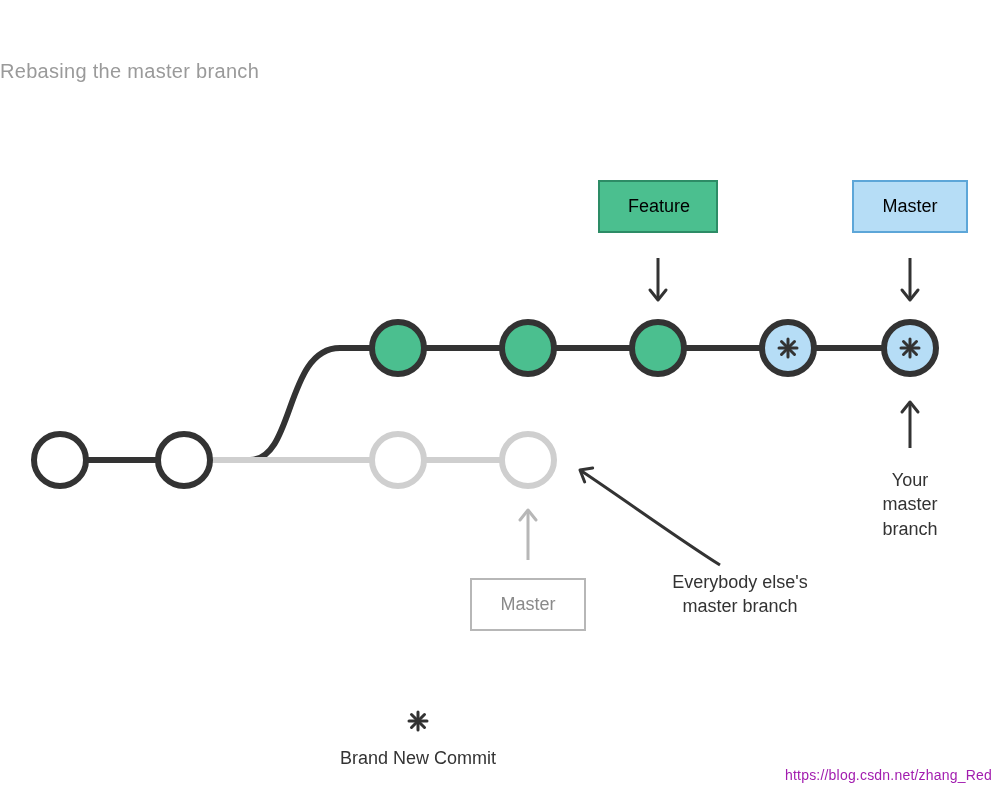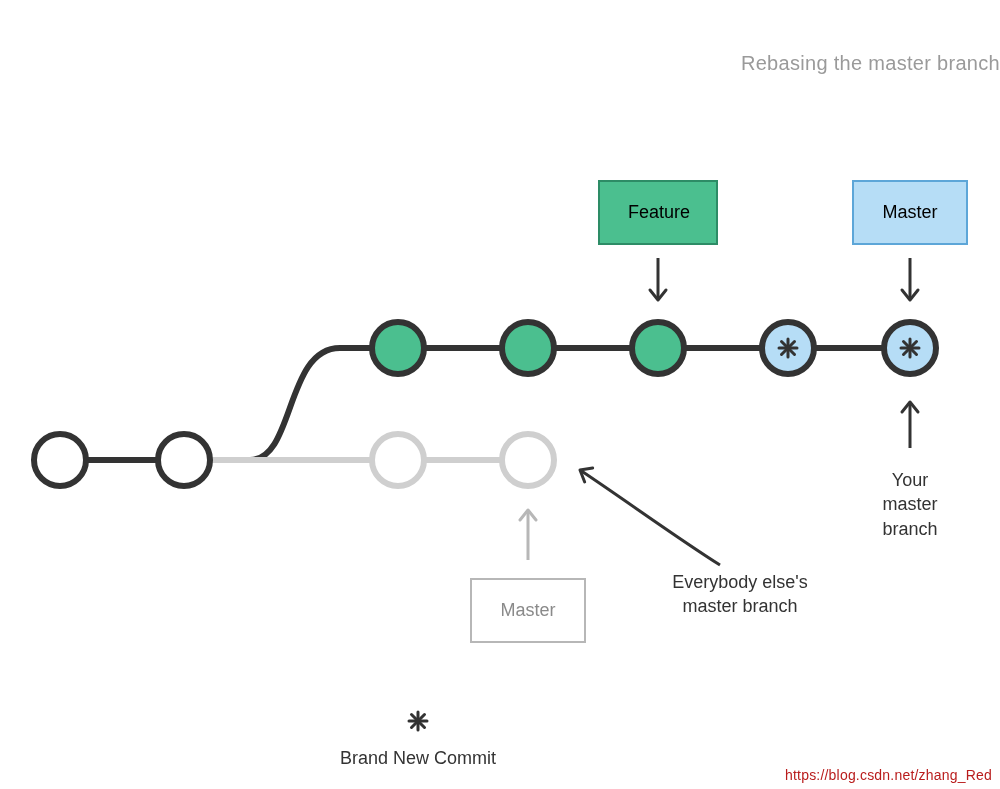--- a/index.html
+++ b/index.html
@@ -11,32 +11,32 @@
     font-family: -apple-system, "Helvetica Neue", Arial, sans-serif;
     color: #333;
   }
   .stage {
     position: relative;
     width: 1000px;
     height: 789px;
   }
   .title {
     position: absolute;
-    top: 52px;
+    top: 60px;
     left: 0;
     width: 100%;
-    text-align: right;
+    text-align: left;
     font-size: 20px;
     color: #9a9a9a;
     letter-spacing: 0.3px;
   }
   .tag {
     position: absolute;
     border: 2px solid;
-    padding: 20px 28px;
+    padding: 14px 28px;
     font-size: 18px;
     text-align: center;
     box-sizing: border-box;
   }
   .tag.feature {
     background: #4bbf8f;
     border-color: #2d8c66;
     color: #000;
   }
   .tag.master-blue {
@@ -62,21 +62,21 @@
     color: #333;
     display: flex;
     align-items: center;
     gap: 16px;
   }
   .watermark {
     position: absolute;
     right: 8px;
     bottom: 6px;
     font-size: 14px;
-    color: #b91c1c;
+    color: #a21caf;
     letter-spacing: 0.2px;
     pointer-events: none;
   }
   svg.graph {
     position: absolute;
     left: 0;
     top: 0;
   }
 </style>
 </head>

